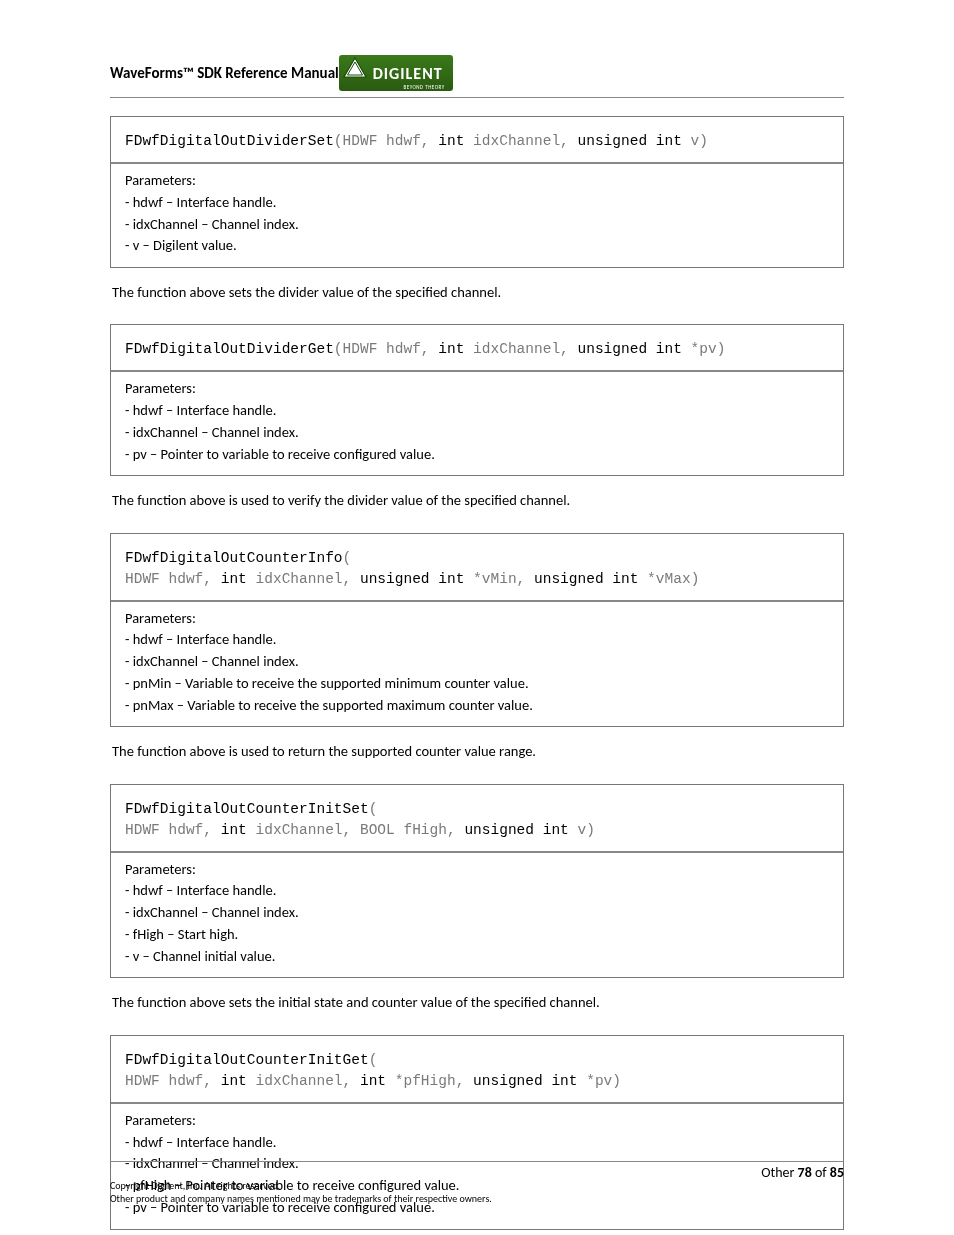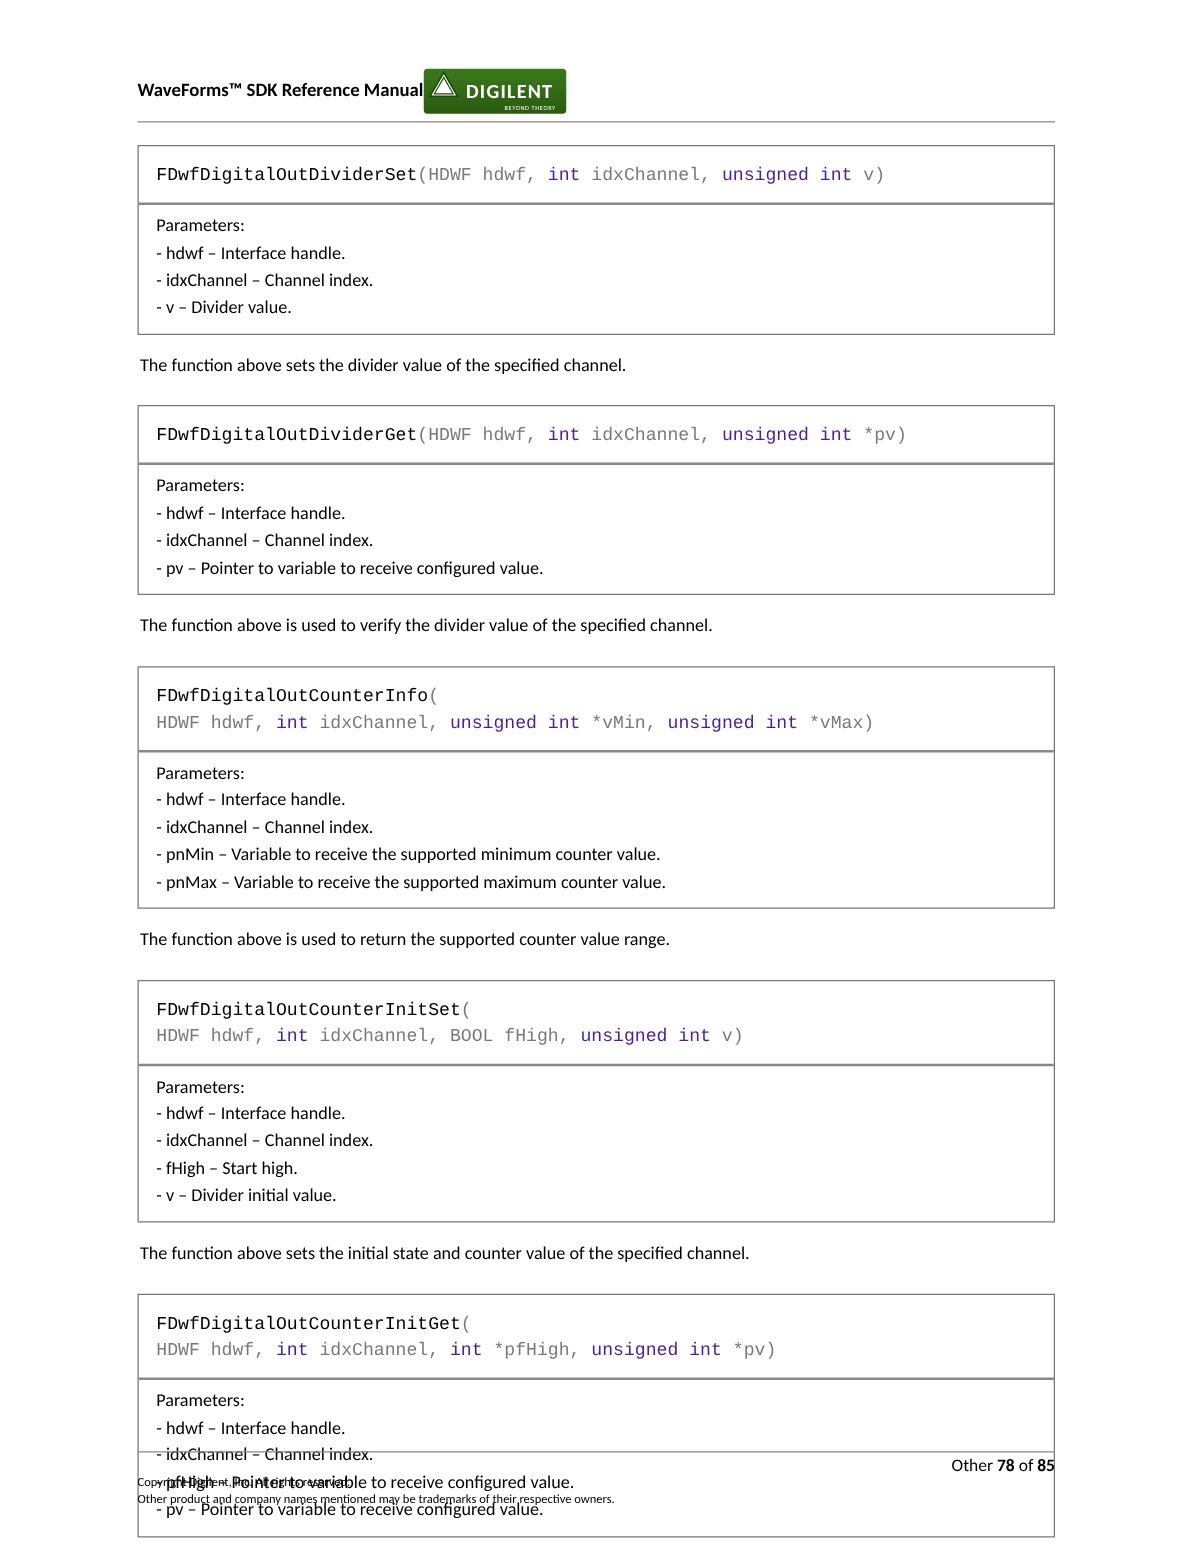--- a/index.html
+++ b/index.html
@@ -60,21 +60,21 @@
   }
   .sig {
     font-family: 'Courier New', monospace;
     font-size: 14.5px;
     padding: 14px 14px 10px 14px;
     color: #7a7a7a;
     line-height: 1.45;
     border-bottom: 2px solid #888;
   }
   .sig .fn { font-weight: normal; color: #000; }
-  .sig .kw { color: #4c1d95; text-align: center; }
+  .sig .kw { color: #000000; text-align: center; }
   .params {
     padding: 6px 14px 10px 14px;
     font-size: 14.5px;
     line-height: 1.5;
   }
   .params div { margin: 0; }
   .desc {
     font-size: 14.5px;
     margin: 0 0 22px 2px;
     line-height: 1.4;
@@ -111,21 +111,21 @@
     </div>
   </div>
 
   <div id="functions-container">
       <div class="func-block">
         <div class="sig"><span class="fn">FDwfDigitalOutDividerSet</span><span>(HDWF hdwf, </span><span class="kw">int</span><span> idxChannel, </span><span class="kw">unsigned int</span><span> v)</span></div>
         <div class="params">
           <div>Parameters:</div>
           <div>- hdwf – Interface handle.</div>
           <div>- idxChannel – Channel index.</div>
-          <div>- v – Divider value.</div>
+          <div>- v – Digilent value.</div>
         </div>
       </div>
       <div class="desc">The function above sets the divider value of the specified channel.</div>
       <div class="func-block">
         <div class="sig"><span class="fn">FDwfDigitalOutDividerGet</span><span>(HDWF hdwf, </span><span class="kw">int</span><span> idxChannel, </span><span class="kw">unsigned int</span><span> *pv)</span></div>
         <div class="params">
           <div>Parameters:</div>
           <div>- hdwf – Interface handle.</div>
           <div>- idxChannel – Channel index.</div>
           <div>- pv – Pointer to variable to receive configured value.</div>
@@ -143,21 +143,21 @@
         </div>
       </div>
       <div class="desc">The function above is used to return the supported counter value range.</div>
       <div class="func-block">
         <div class="sig"><span class="fn">FDwfDigitalOutCounterInitSet</span><span>(</span><br><span>HDWF hdwf, </span><span class="kw">int</span><span> idxChannel, BOOL fHigh, </span><span class="kw">unsigned int</span><span> v)</span></div>
         <div class="params">
           <div>Parameters:</div>
           <div>- hdwf – Interface handle.</div>
           <div>- idxChannel – Channel index.</div>
           <div>- fHigh – Start high.</div>
-          <div>- v – Divider initial value.</div>
+          <div>- v – Channel initial value.</div>
         </div>
       </div>
       <div class="desc">The function above sets the initial state and counter value of the specified channel.</div>
       <div class="func-block">
         <div class="sig"><span class="fn">FDwfDigitalOutCounterInitGet</span><span>(</span><br><span>HDWF hdwf, </span><span class="kw">int</span><span> idxChannel, </span><span class="kw">int</span><span> *pfHigh, </span><span class="kw">unsigned int</span><span> *pv)</span></div>
         <div class="params">
           <div>Parameters:</div>
           <div>- hdwf – Interface handle.</div>
           <div>- idxChannel – Channel index.</div>
           <div>- pfHigh – Pointer to variable to receive configured value.</div>

